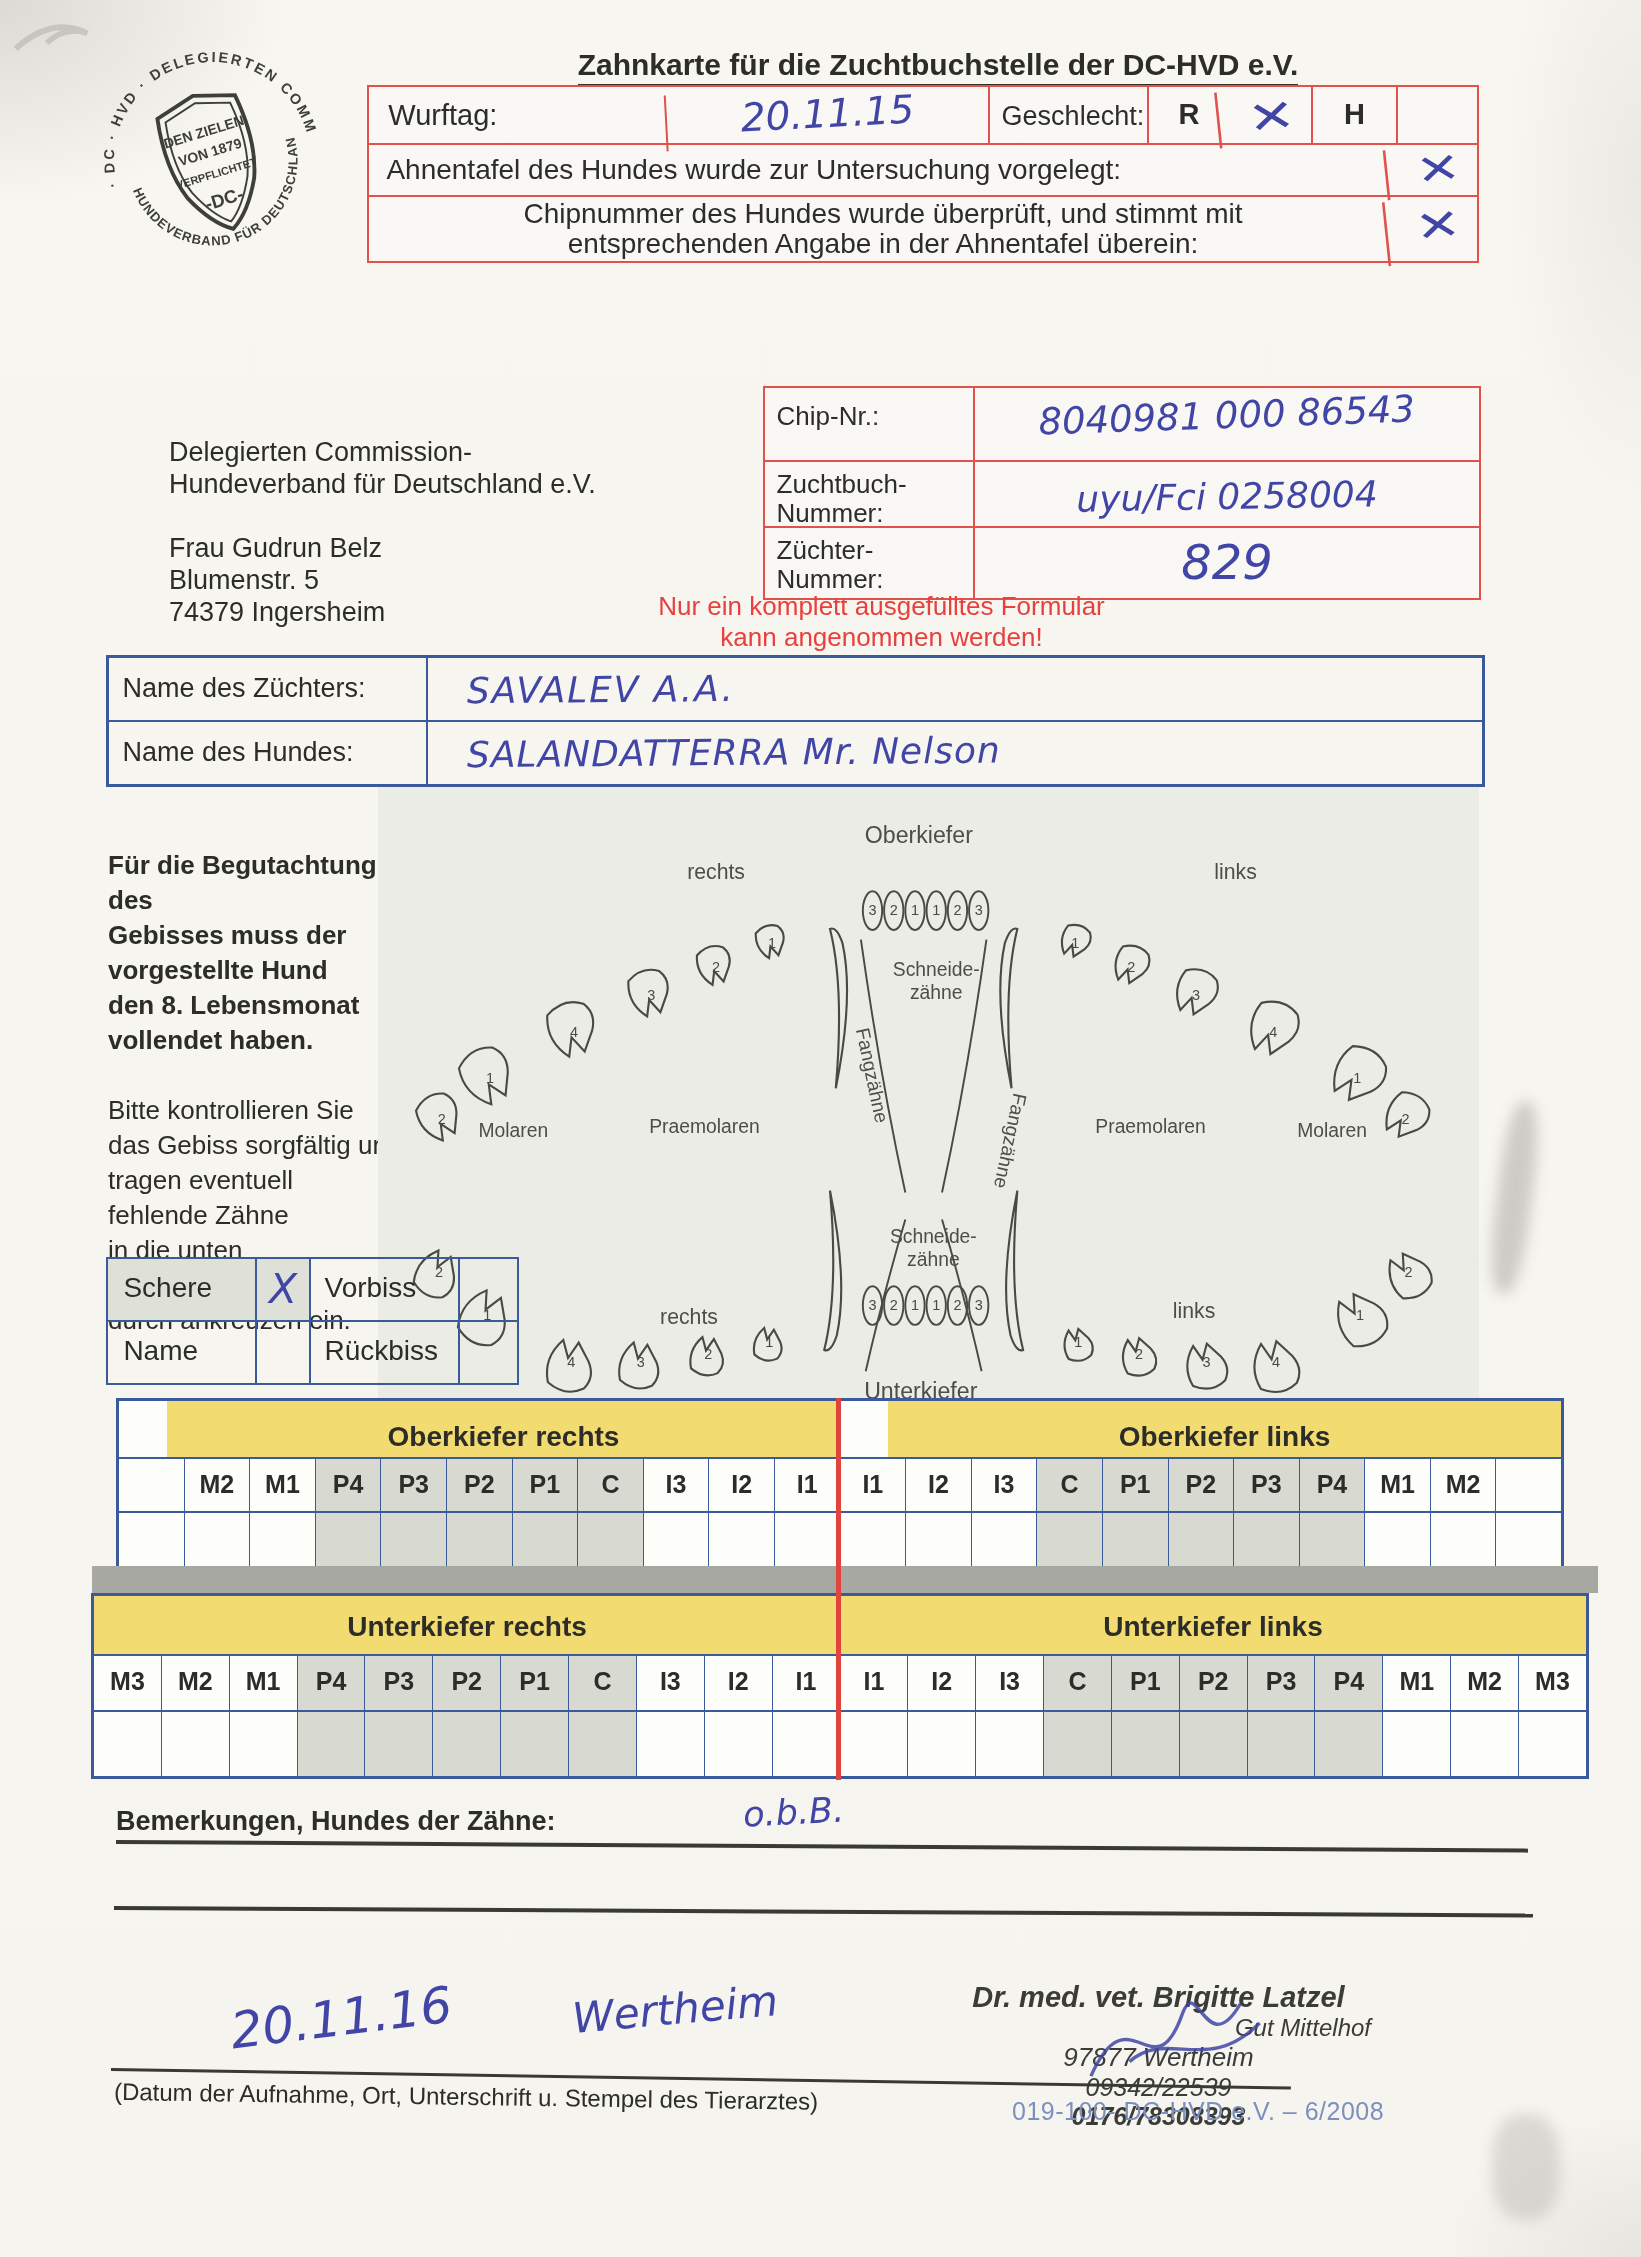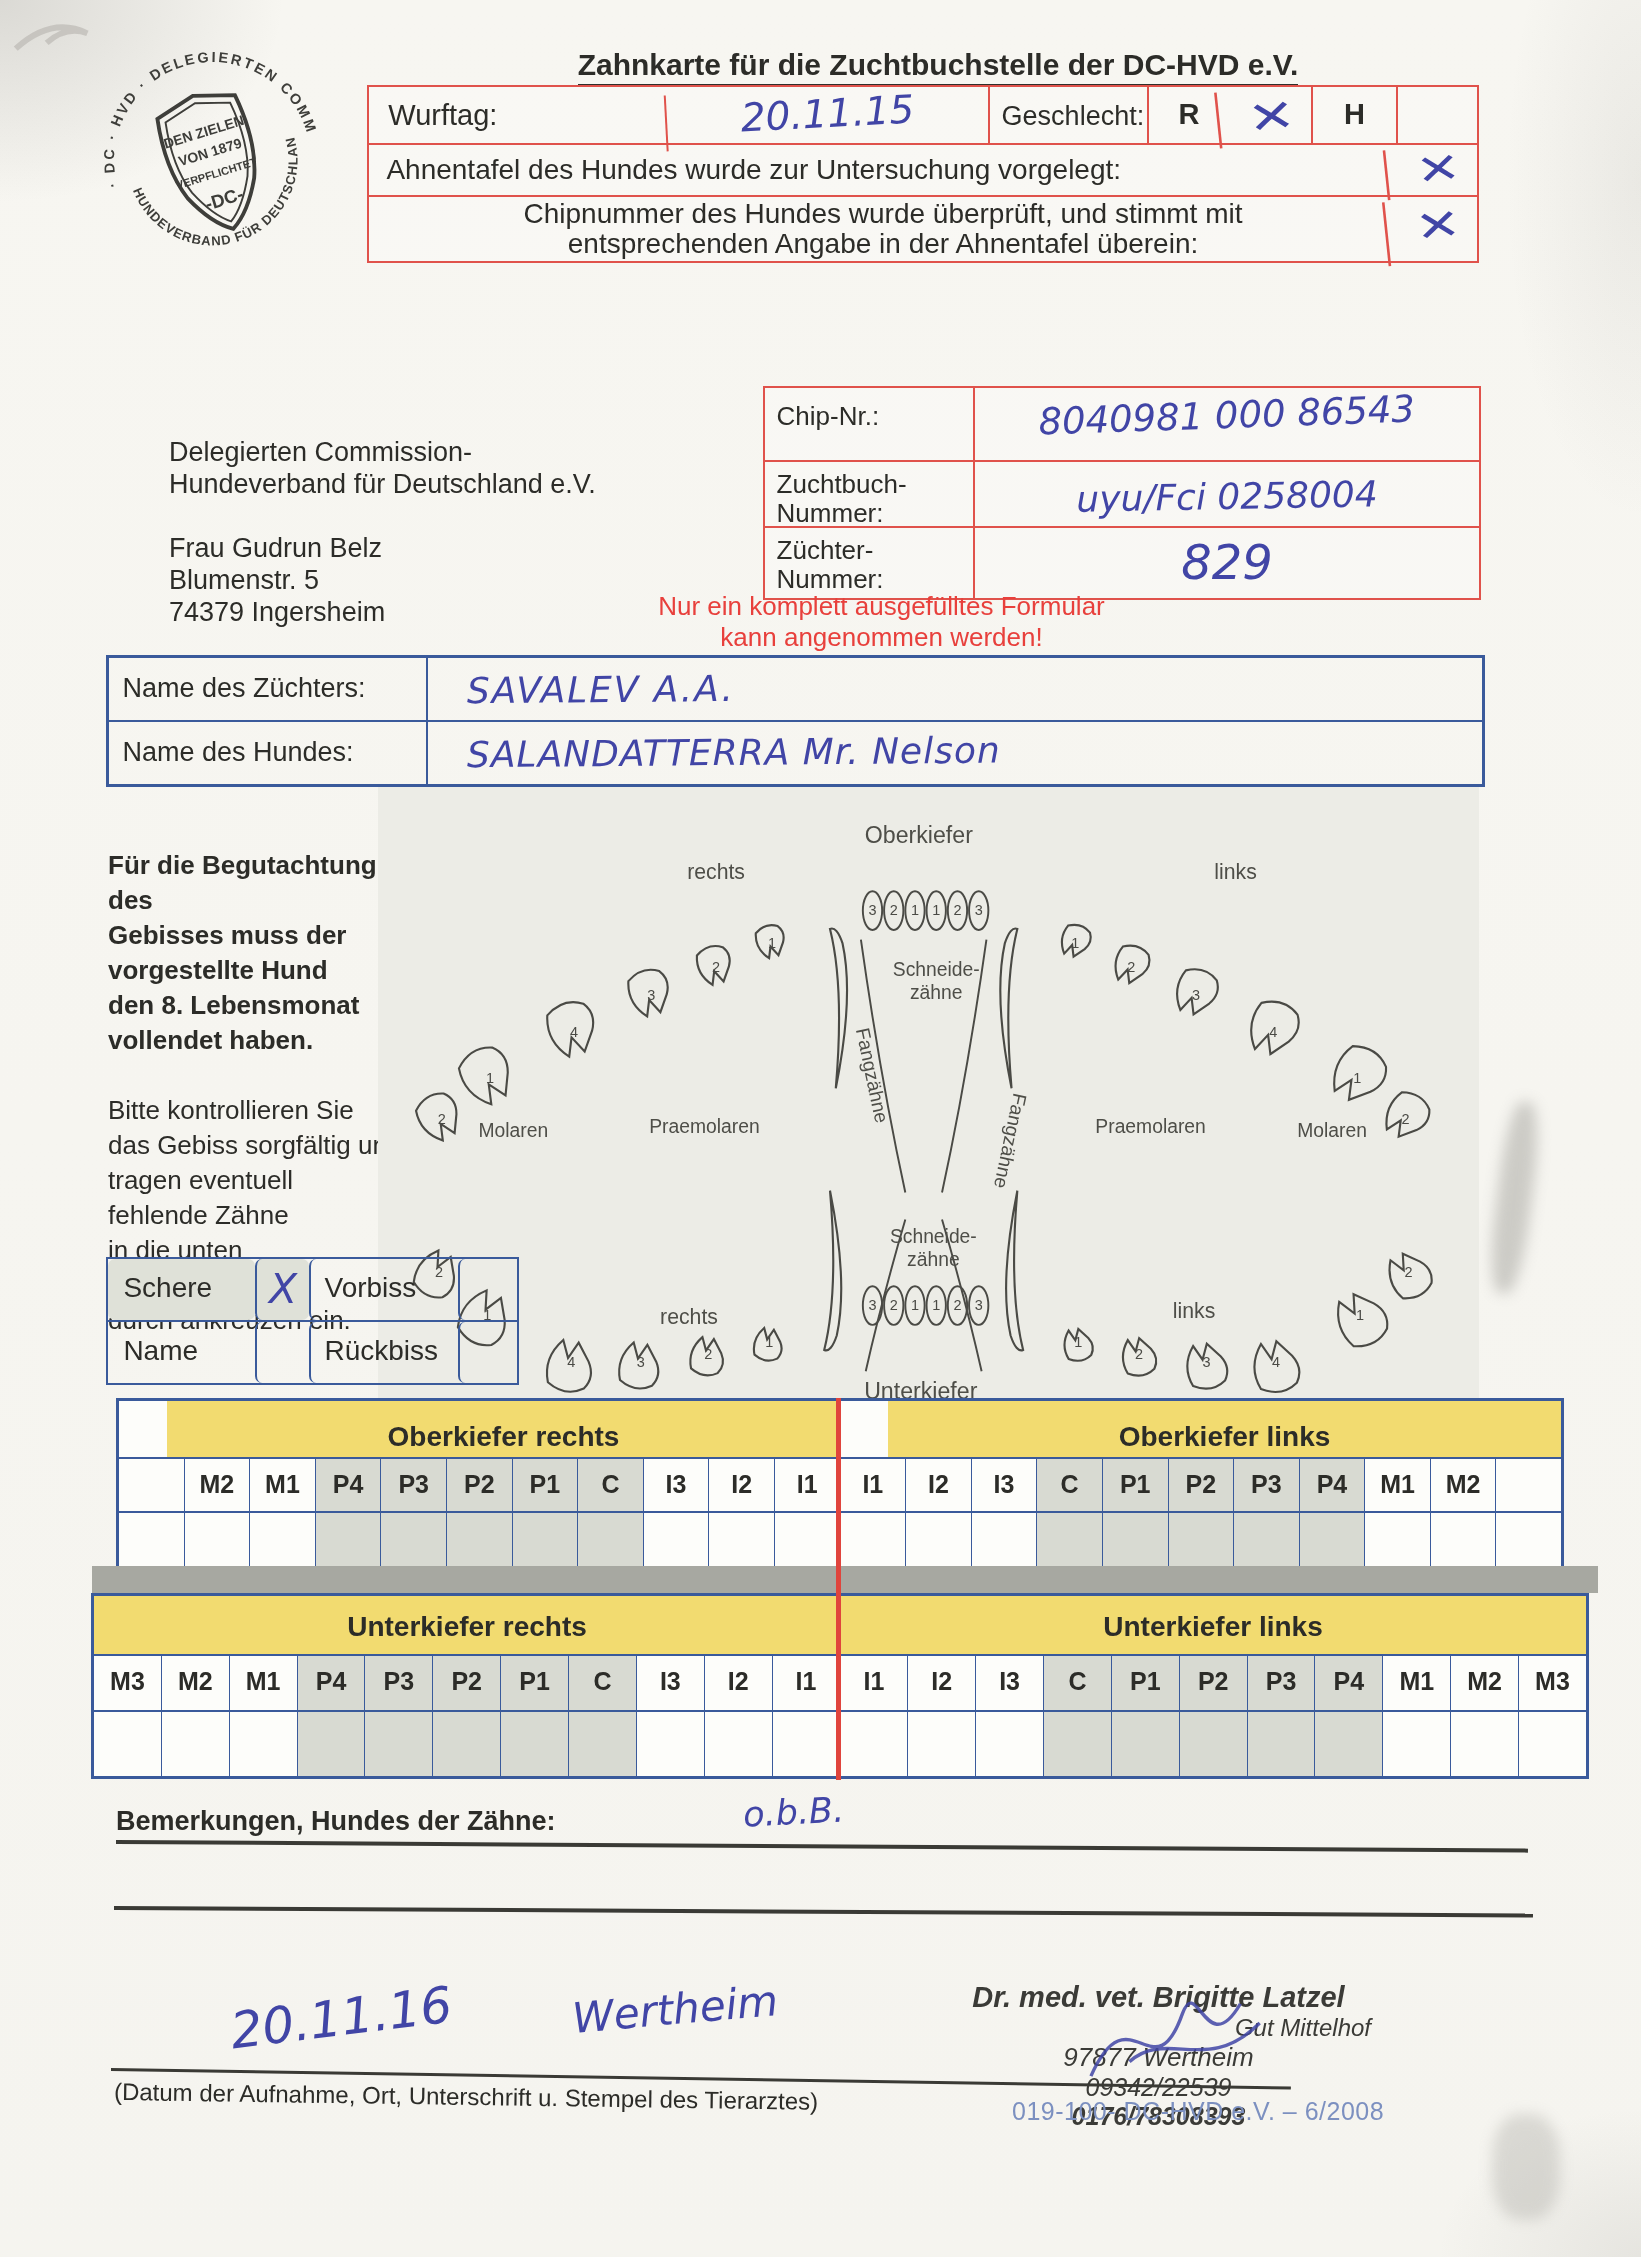--- a/index.html
+++ b/index.html
@@ -41,21 +41,21 @@
   .nt-val{flex:1;padding:7.7px 0 0 39px;}
   
   .instr{left:108px;top:813px;width:309px;font-size:26px;line-height:35px;white-space:pre-line;}
   .instr .b{font-weight:bold;}
   
   .diagram{left:378px;top:787px;width:1101px;height:618px;background:#ecece6;}
   
   .bitetable{left:106px;top:1257px;width:409px;border:2.9px solid #3a5a9b;}
   .bt-row{display:flex;height:61px;}
   .bt-row + .bt-row{border-top:2.9px solid #3a5a9b;}
-  .bt-c{box-sizing:border-box;font-size:28px;padding-top:12.6px;border-radius:7px;}
+  .bt-c{box-sizing:border-box;font-size:28px;padding-top:12.6px;}
   .bt-c + .bt-c{border-left:2.9px solid #3a5a9b;}
   .bt1{width:147px;padding-left:15.4px;} .bt2{width:54px;text-align:center;} .bt3{width:149px;padding-left:13.5px;} .bt4{flex:1;}
   .graycell{background:#dfe1d8;}
   
   .teeth{box-sizing:border-box;border:3.9px solid #3a5a9b;background:#fdfdfa;}
   .tu{left:116px;top:1398px;width:1448px;}
   .tl{left:91px;top:1593px;width:1498px;}
   .yband{display:flex;border-bottom:2.9px solid #3a5a9b;}
   .half{width:50%;background:#f2db70;text-align:center;font-weight:bold;font-size:28px;}
   .tu .yband{height:56px;} .tu .half{padding-top:20px;box-sizing:border-box;margin-left:48px;}

